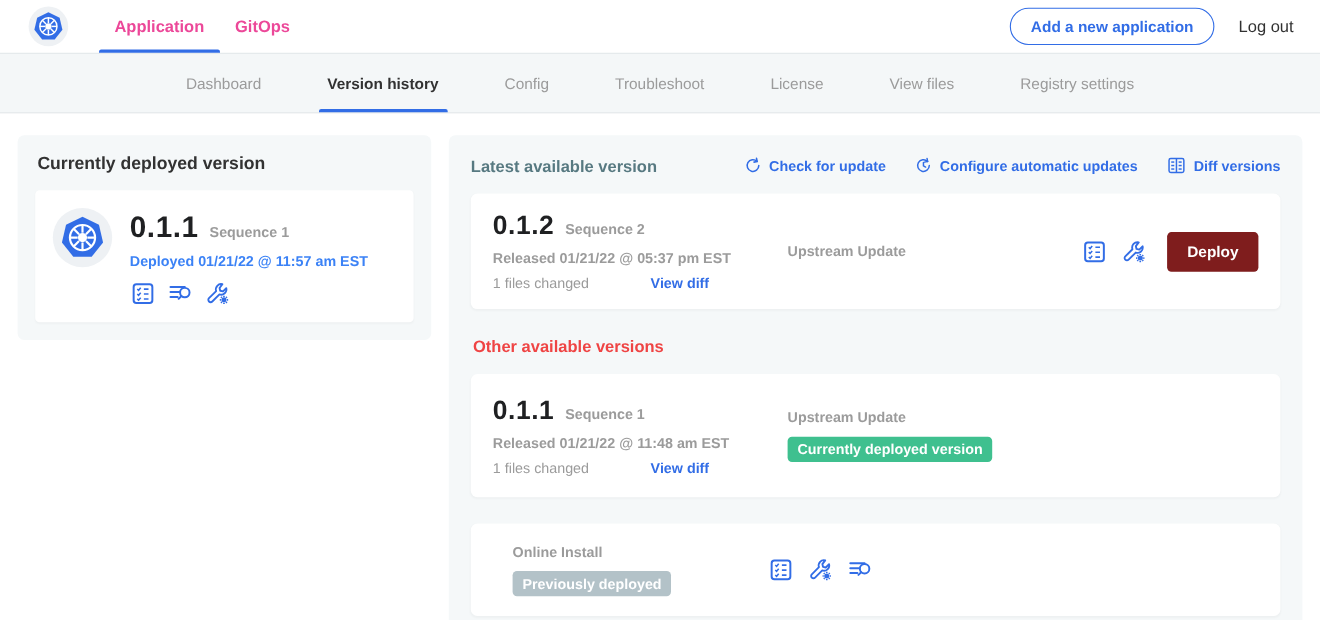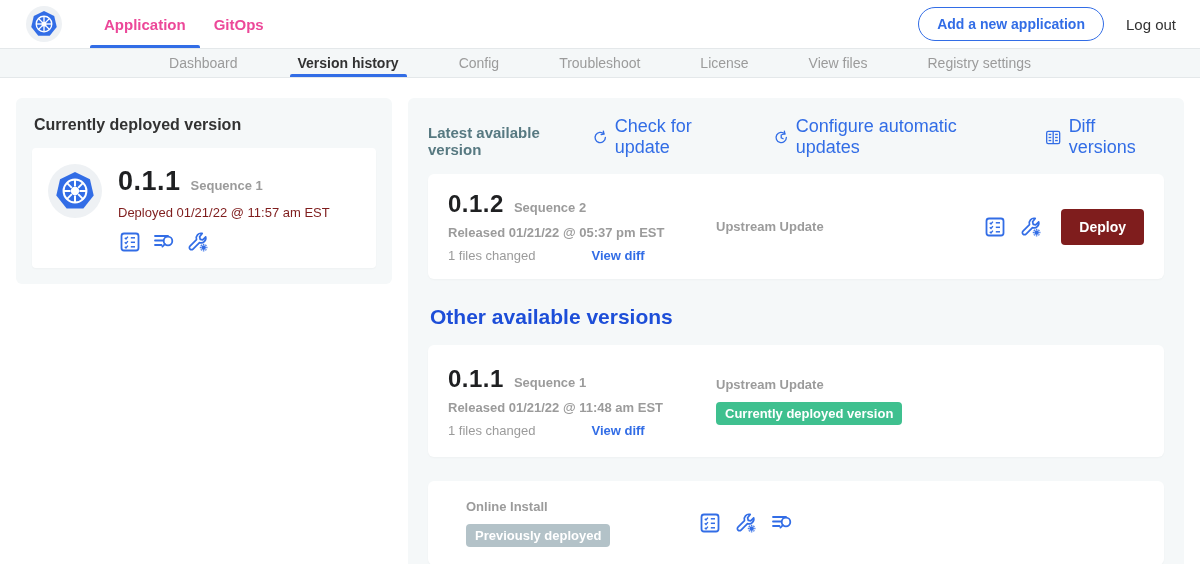--- a/index.html
+++ b/index.html
@@ -10,55 +10,55 @@
   .logo-wrap { display:flex; align-items:center; margin-right:28px; }
   .logo-circle { width:36px; height:36px; border-radius:50%; background:#eef1f4; display:flex; align-items:center; justify-content:center; }
   .top-tabs { display:flex; align-items:stretch; }
   .top-tab { display:flex; align-items:center; padding:0 14px; font-size:15px; font-weight:700; color:#ec4899; position:relative; cursor:pointer;justify-content:flex-end; }
   .top-tab.active::after { content:""; position:absolute; left:0; right:0; bottom:0; height:3px; background:#326de6; border-radius:2px 2px 0 0; }
   .topbar-right { margin-left:auto; display:flex; align-items:center; gap:22px; }
   .pill-btn { border:1px solid #326de6; color:#326de6; background:#fff; font-weight:700; font-size:14px; padding:8px 18px; border-radius:18px; cursor:pointer; font-family:"Liberation Sans",sans-serif; }
   .logout { font-size:15px; color:#323232; cursor:pointer; }
 
   
-  .subnav { height:30px; background:#f4f7f8; border-top:1px solid #e4e8ea; border-bottom:1px solid #e4e8ea; display:flex; justify-content:center; align-items:stretch; gap:56px; }
+  .subnav { height:55px; background:#f4f7f8; border-top:1px solid #e4e8ea; border-bottom:1px solid #e4e8ea; display:flex; justify-content:center; align-items:stretch; gap:56px; }
   .subnav-item { display:flex; align-items:center; font-size:14px; color:#9b9b9b; position:relative; cursor:pointer; padding:0 2px; }
   .subnav-item.active { color:#323232; font-weight:700; }
   .subnav-item.active::after { content:""; position:absolute; left:-6px; right:-6px; bottom:0; height:3px; background:#326de6; border-radius:2px 2px 0 0; }
 
   
   .content { display:flex; align-items:flex-start; padding:20px 16px 0 16px; gap:16px; }
 
   
   .deployed-card { width:376px; background:#f5f8f9; border-radius:6px; padding:14px 16px 16px 16px; }
   .deployed-title { font-size:16px; font-weight:700; color:#323232; margin:4px 0 14px 2px; }
   .deployed-inner { background:#fff; border-radius:4px; padding:16px 16px 14px 16px; display:flex; gap:16px; box-shadow:0 1px 2px rgba(0,0,0,0.03); }
   .app-logo-circle { width:54px; height:54px; border-radius:50%; background:#eef1f4; flex:none; display:flex; align-items:center; justify-content:center; }
   .deployed-info { padding-top:2px; }
   .version-row { display:flex; align-items:baseline; gap:10px; }
   .version-big { font-size:27px; font-weight:800; color:#1f2022; letter-spacing:0.5px; }
   .seq { font-size:13px; color:#9b9b9b; font-weight:600; }
-  .deployed-date { font-size:13px; color:#7f1d1d; font-weight:400; margin-top:8px; }
+  .deployed-date { font-size:13px; color:#3b82f6; font-weight:700; margin-top:8px; }
   .icon-row { display:flex; align-items:center; gap:10px; margin-top:10px; color:#326de6; }
   .icon-btn { width:24px; height:24px; color:#326de6; cursor:pointer; display:inline-flex; }
   .icon-btn svg { width:100%; height:100%; }
 
   
   .right-panel { flex:1; background:#f5f8f9; border-radius:6px; padding:18px 20px 20px 20px; }
   .panel-header { display:flex; align-items:flex-end; margin-bottom:16px; }
   .panel-title { font-size:15px; font-weight:600; color:#577981; }
   .panel-actions { margin-left:auto; display:flex; align-items:center; gap:26px; }
-  .action-link { display:flex; align-items:center; gap:6px; color:#326de6; font-size:18px; font-weight:400; cursor:pointer; }
+  .action-link { display:flex; align-items:center; gap:6px; color:#326de6; font-size:13px; font-weight:700; cursor:pointer; }
   .action-link svg { width:17px; height:17px; }
   .action-link .diff-ic { width:19px; height:19px; }
 
   .ver-card { background:#fff; border-radius:6px; box-shadow:0 1px 2px rgba(0,0,0,0.03); display:grid; grid-template-columns:250px 1fr auto; align-items:center; padding:16px 20px; }
   .ver-card + .ver-card { margin-top:24px; }
   .card-latest { margin-bottom:26px; min-height:96px; }
-  .other-title { font-size:21px; font-weight:600; color:#1d4ed8; margin:0 0 16px 2px; }
+  .other-title { font-size:15px; font-weight:600; color:#ef4444; margin:0 0 16px 2px; }
   .ver-num { font-size:24px; font-weight:800; color:#1f2022; letter-spacing:0.5px; }
   .released { font-size:13px; color:#9b9b9b; font-weight:600; margin-top:7px; }
   .files-row { font-size:13px; color:#9b9b9b; font-weight:500; margin-top:8px; display:flex; gap:8px; }
   .view-diff { color:#326de6; font-weight:700; cursor:pointer;margin-left:48px; }
   .source-col { padding-left:18px; }
   .source-label { font-size:13px; font-weight:700; color:#9b9b9b; }
   .badge { display:inline-block; margin-top:10px; font-size:13px; font-weight:700; color:#fff; padding:4px 9px; border-radius:4px; }
   .badge-green { background:#3fc08f; }
   .badge-gray { background:#b3c2c8; }
   .right-col { display:flex; align-items:center; gap:12px; }

